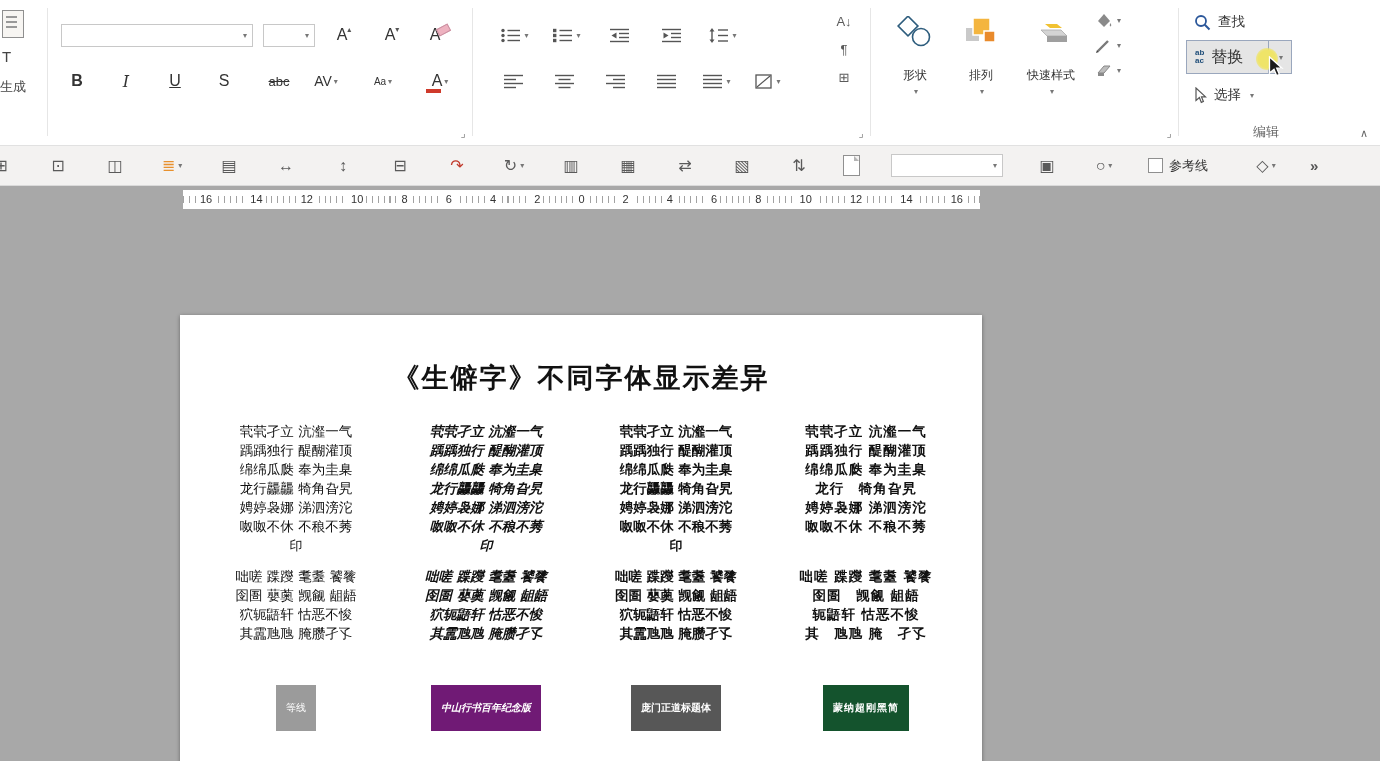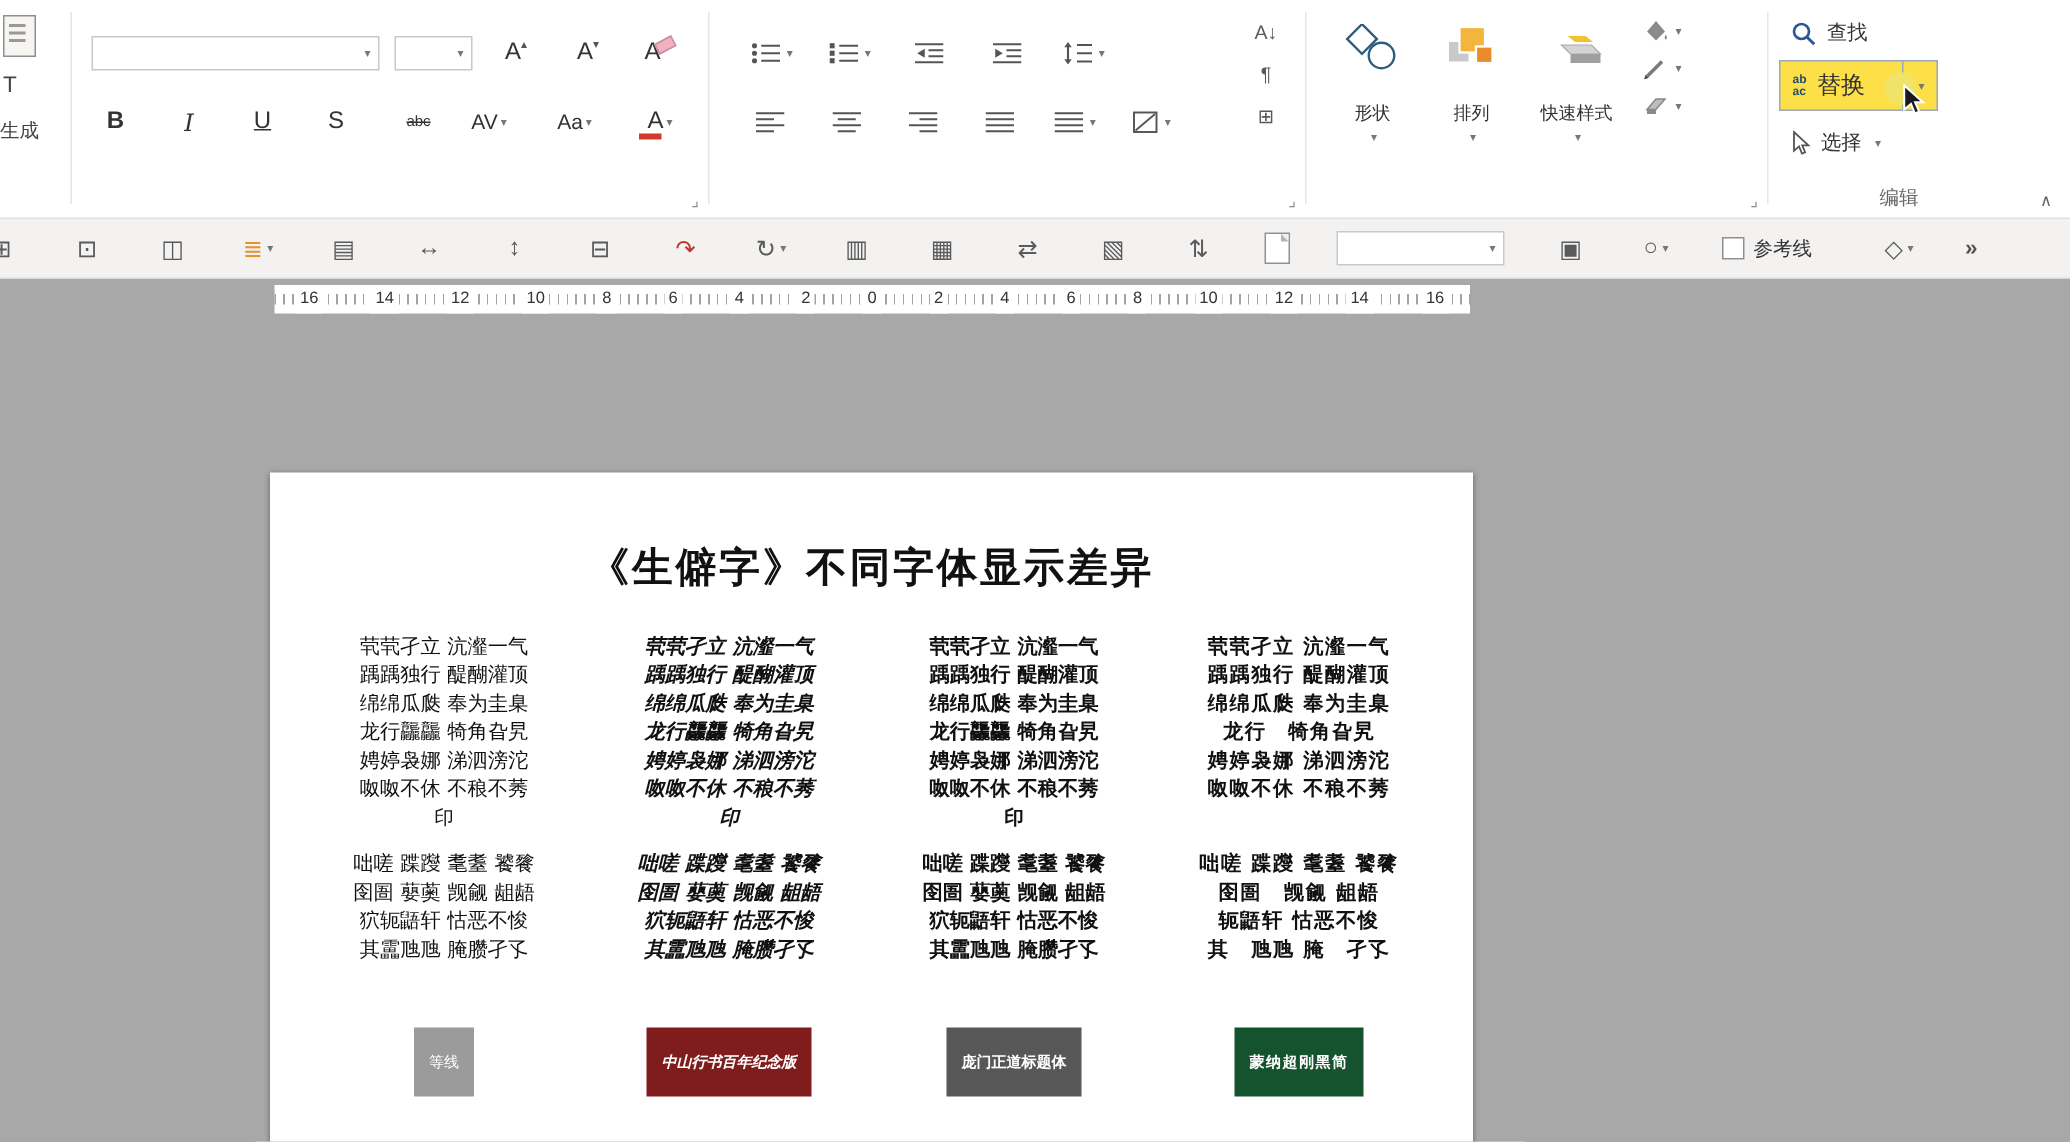--- a/index.html
+++ b/index.html
@@ -17,21 +17,21 @@
          justify-content:space-between;padding:0 5px;box-sizing:border-box;}
   .dd{font-size:8px;color:#777;margin-left:2px;}
   .ibtn,.fbtn{background:transparent;border:none;display:flex;align-items:center;justify-content:center;
          font-size:16px;color:#333;height:30px;padding:0;font-family:inherit;cursor:pointer;position:relative;}
   .ibtn{width:38px;}
   .fbtn{width:36px;}
   .fbtn .gl{font-size:16px;}
   .b .gl{font-weight:bold;}
   .i .gl{font-style:italic;font-family:"DejaVu Serif",serif;}
   .u .gl{text-decoration:underline;}
-  .abc .gl{text-decoration:line-through;font-size:10px;margin-left:12px;}
+  .abc .gl{text-decoration:line-through;font-size:13px;margin-left:12px;}
   .tinyup{font-size:8px;color:#555;position:relative;top:-6px;}
   .eraser{display:inline-block;width:11px;height:6px;background:#eeb2c0;border:1px solid #c98fa0;
           transform:rotate(-28deg);margin-left:-3px;margin-top:-10px;}
   .colorbar{position:absolute;left:8px;bottom:3px;width:15px;height:4px;background:#cf3a2b;}
   
   .left-strip{position:absolute;left:0;top:0;width:34px;height:144px;overflow:hidden;}
   .doc-ico{position:absolute;left:2px;top:10px;width:20px;height:26px;background:#f7f5f2;border:1px solid #8f8f8f;}
   .doc-ico:after{content:"";position:absolute;left:3px;top:5px;width:11px;height:2px;background:#999;box-shadow:0 5px 0 #999,0 10px 0 #999;}
   .ls-t{position:absolute;left:2px;top:48px;font-size:15px;color:#444;}
   .ls-label{position:absolute;left:0px;top:78px;font-size:13px;color:#444;}
@@ -40,21 +40,21 @@
   .pstack{position:absolute;left:332px;top:14px;width:44px;display:flex;flex-direction:column;gap:13px;align-items:center;}
   .pstack .tbi{font-size:13px;}
   
   .big{width:58px;height:104px;display:flex;flex-direction:column;align-items:center;padding-top:8px;gap:3px;
        box-sizing:border-box;font-size:12px;color:#333;cursor:pointer;}
   .big .lbl{margin-top:16px;white-space:nowrap;}
   .dcol{position:absolute;left:214px;top:12px;display:flex;flex-direction:column;gap:9px;}
   .dcol .row{display:flex;align-items:center;gap:3px;cursor:pointer;}
   
   .erow{position:absolute;left:8px;display:flex;align-items:center;gap:7px;font-size:13.5px;color:#333;cursor:pointer;}
-  .rep-hl{position:absolute;left:0px;top:40px;width:106px;height:34px;background:#fde047;border:1px solid #9aa7bd;box-sizing:border-box;display:flex;align-items:center;}
+  .rep-hl{position:absolute;left:0px;top:40px;width:106px;height:34px;background:#e5e5e5;border:1px solid #9aa7bd;box-sizing:border-box;display:flex;align-items:center;}
   .rep-main{display:flex;align-items:center;gap:7px;padding-left:8px;flex:1;}
   .rep-dd{width:22px;height:100%;border-left:1px solid #9aa7bd;display:flex;align-items:center;justify-content:center;}
   .rep-ico{display:flex;flex-direction:column;font-size:8px;line-height:8px;font-weight:bold;color:#1f4e79;}
   .collapse{position:absolute;right:12px;bottom:5px;font-size:11px;color:#666;cursor:pointer;}
   
   .tb2{position:absolute;left:0;top:146px;width:1380px;height:40px;background:#f3f2f1;border-bottom:1px solid #dadada;
        display:flex;align-items:center;gap:31px;padding-left:2px;box-sizing:border-box;}
   .tbi{min-width:26px;text-align:center;font-size:16px;color:#5a5a5a;display:flex;align-items:center;justify-content:center;gap:1px;cursor:pointer;}
   .tbi.first{margin-left:-14px;}
   .tbi.orange{color:#e8912d;}
@@ -144,21 +144,21 @@
             <span class="gl">S</span>
           </button>
         <button class="fbtn abc">
             <span class="gl">abc</span>
           </button>
         <button class="fbtn" style="width:44px">
           <span class="gl" style="font-size:14px">AV</span>
           <span class="dd">▾</span>
         </button>
         <button class="fbtn" style="width:44px">
-          <span class="gl" style="font-size:14px">Aa</span>
+          <span class="gl" style="font-size:10px">Aa</span>
           <span class="dd">▾</span>
         </button>
         <button class="fbtn" style="width:44px">
           <span class="gl">A</span>
           <span class="dd">▾</span>
           <span class="colorbar"></span>
         </button>
       </div>
       <div class="launcher">⌟</div>
     </div>
@@ -509,19 +509,19 @@
           <div class="line">呶呶不休 不稂不莠</div>
           <div class="seal"></div>
           <div class="line">咄嗟 蹀躞 耄耋 饕餮</div>
           <div class="line">囹圄　觊觎 龃龉</div>
           <div class="line">轭鼯轩 怙恶不悛</div>
           <div class="line">其　虺虺 腌　孑孓</div>
         </div>
       </div>
     <div class="badges" id="badges">
         <div class="badge-cell f0"><span class="badge" style="background: rgb(155, 155, 155);">等线</span></div>
-        <div class="badge-cell f1"><span class="badge" style="background: #7f1d1d;">中山行书百年纪念版</span></div>
+        <div class="badge-cell f1"><span class="badge" style="background: #701a75;">中山行书百年纪念版</span></div>
         <div class="badge-cell f2"><span class="badge" style="background: rgb(87, 87, 87);">庞门正道标题体</span></div>
         <div class="badge-cell f3"><span class="badge" style="background: #14532d;">蒙纳超刚黑简</span></div>
       </div>
   </div>
 
 </div>
 
 </body></html>

